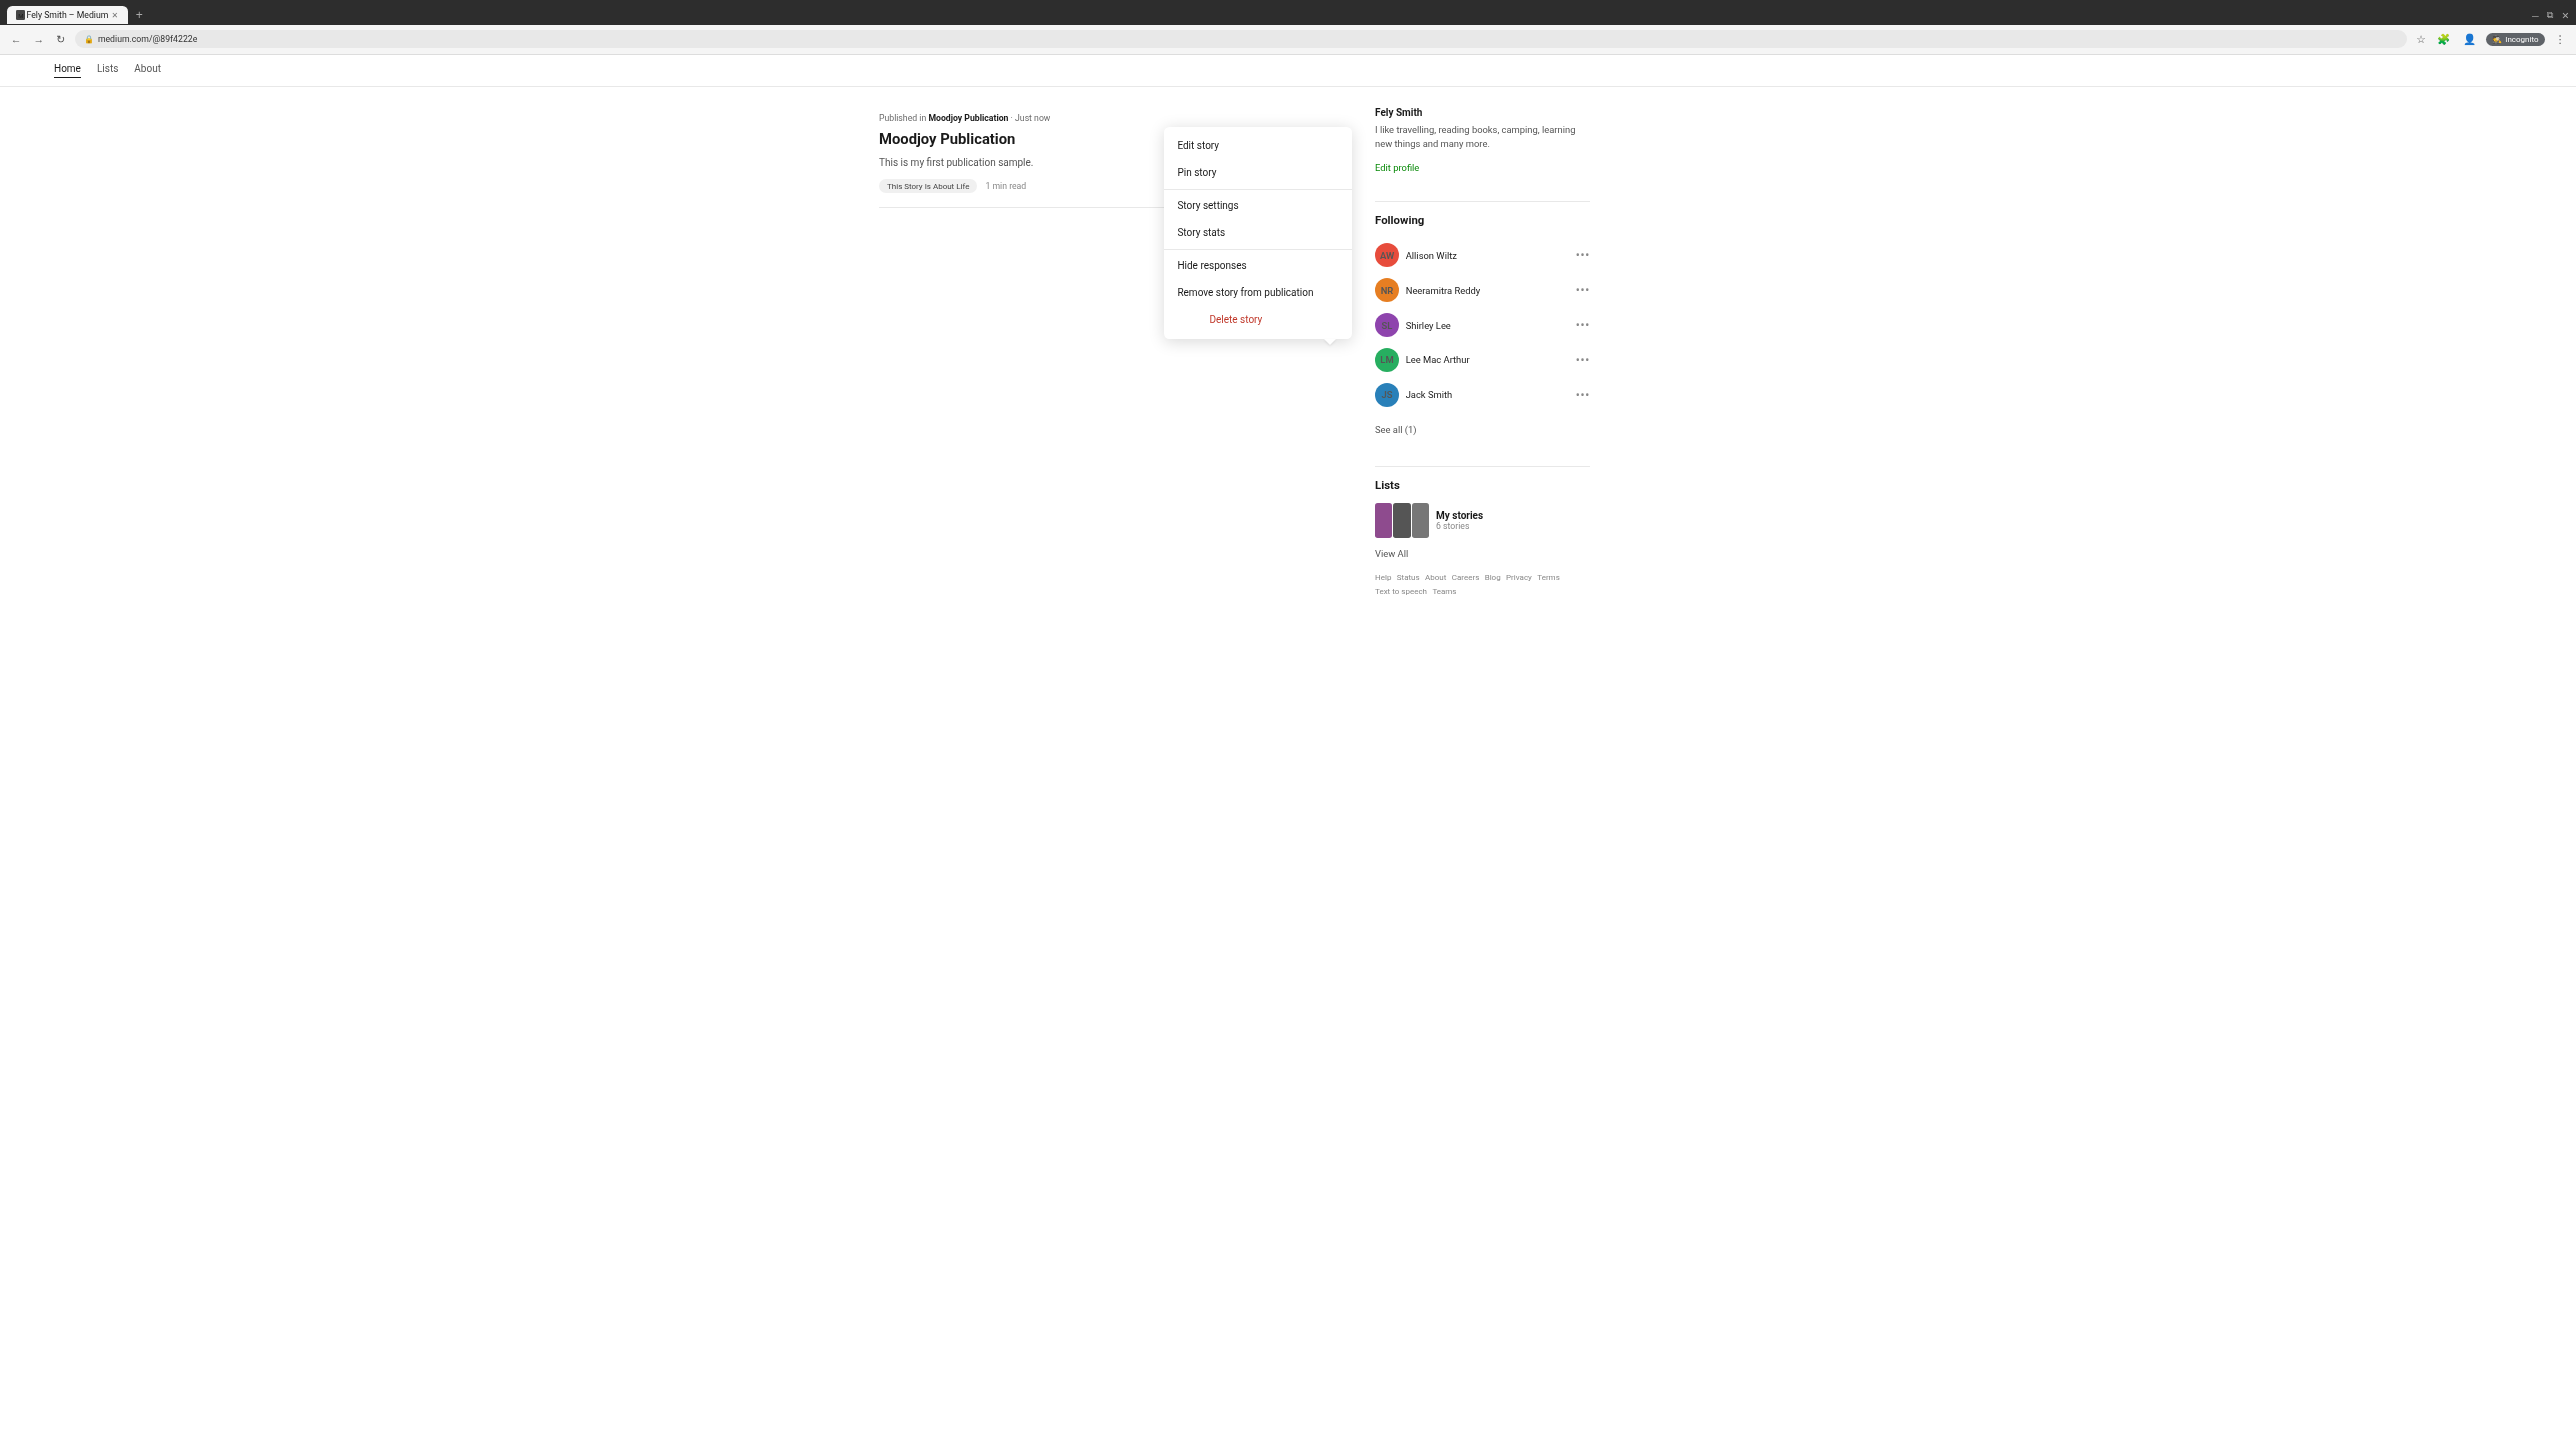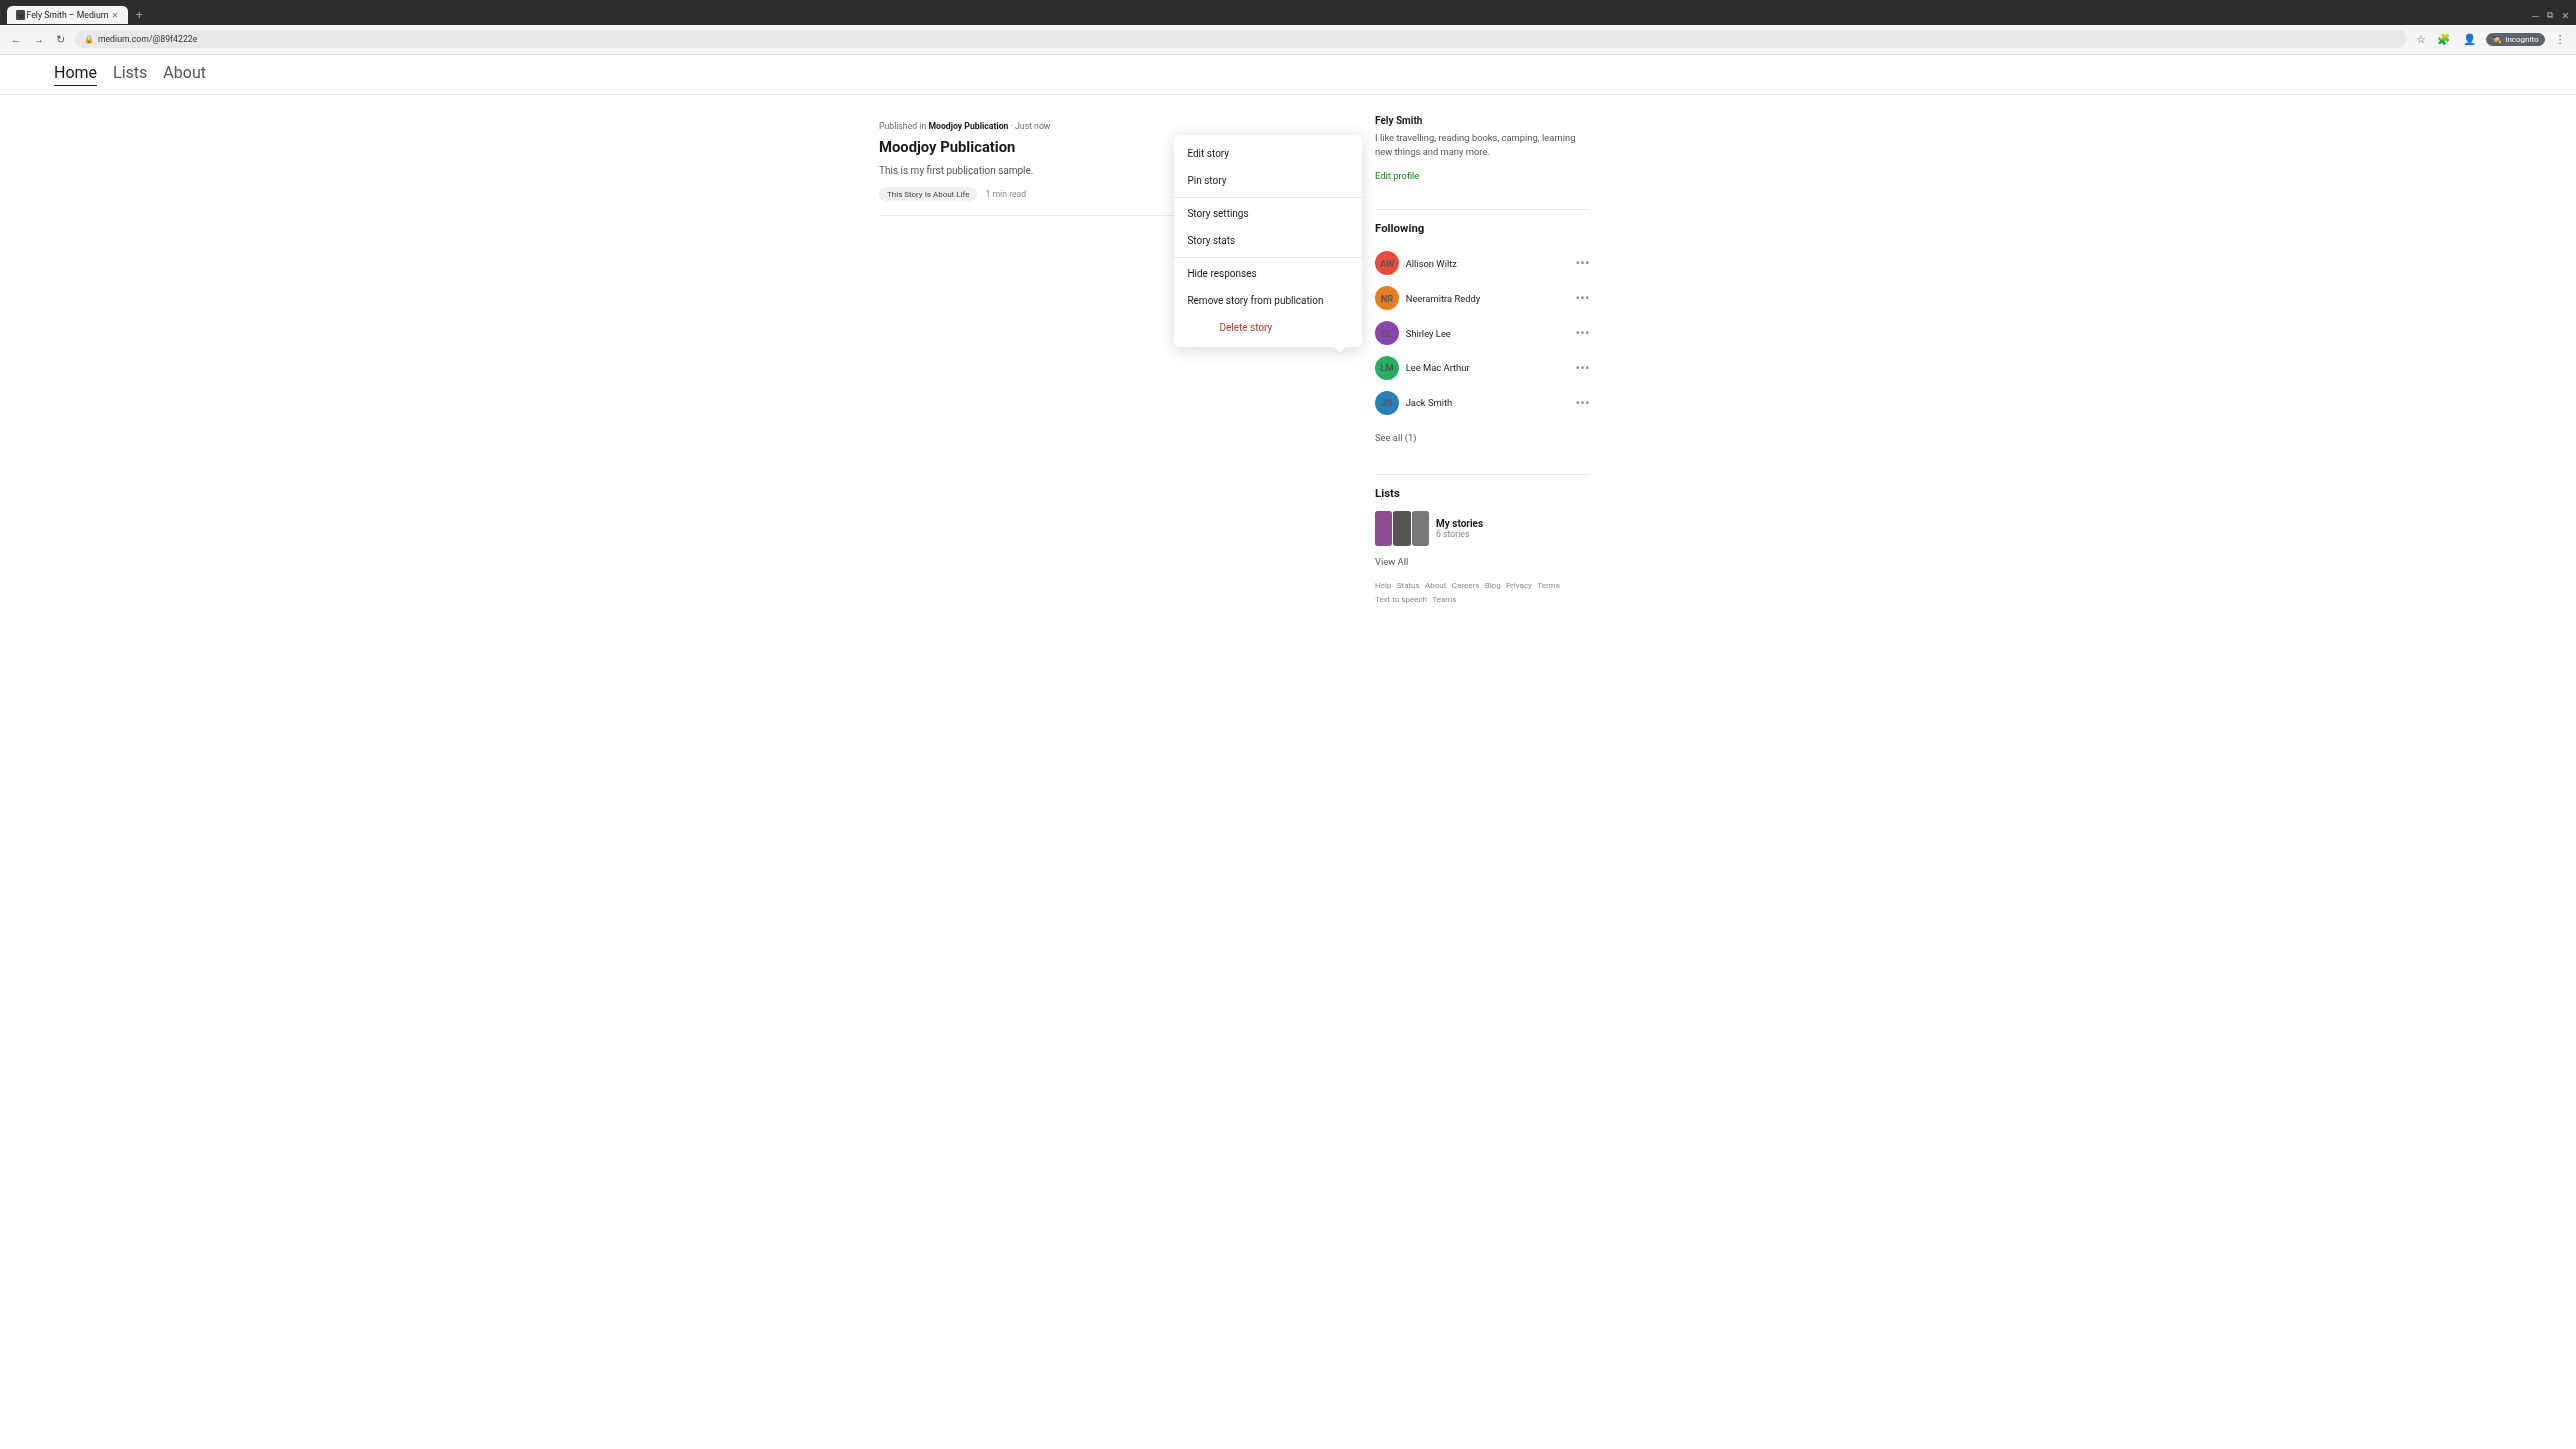--- a/index.html
+++ b/index.html
@@ -134,21 +134,21 @@
     
     .site-nav {
       padding: 8px 54px;
       display: flex;
       align-items: center;
       gap: 16px;
       border-bottom: 0.7px solid #e8e8e8;
       background: #fff;
     }
     .nav-link {
-      font-size: 16px;
+      font-size: 10px;
       color: #555;
       text-decoration: none;
       cursor: pointer;
       padding-bottom: 2.7px;
     }
     .nav-link.active {
       color: #1a1a1a;
       border-bottom: 1.3px solid #1a1a1a;
     }
 
@@ -223,21 +223,21 @@
       border: none;
       cursor: pointer;
       color: #888;
       font-size: 12px;
       padding: 2.7px;
     }
 
     
     .context-menu {
       position: absolute;
-      left: 322px;
+      left: 312px;
       top: 40px;
       background: #fff;
       border-radius: 5.4px;
       box-shadow: 0 2.7px 16px rgba(0,0,0,0.15);
       min-width: 188px;
       padding: 5.4px 0;
       z-index: 100;
     }
     .context-menu-item {
       padding: 8px 13.4px;

